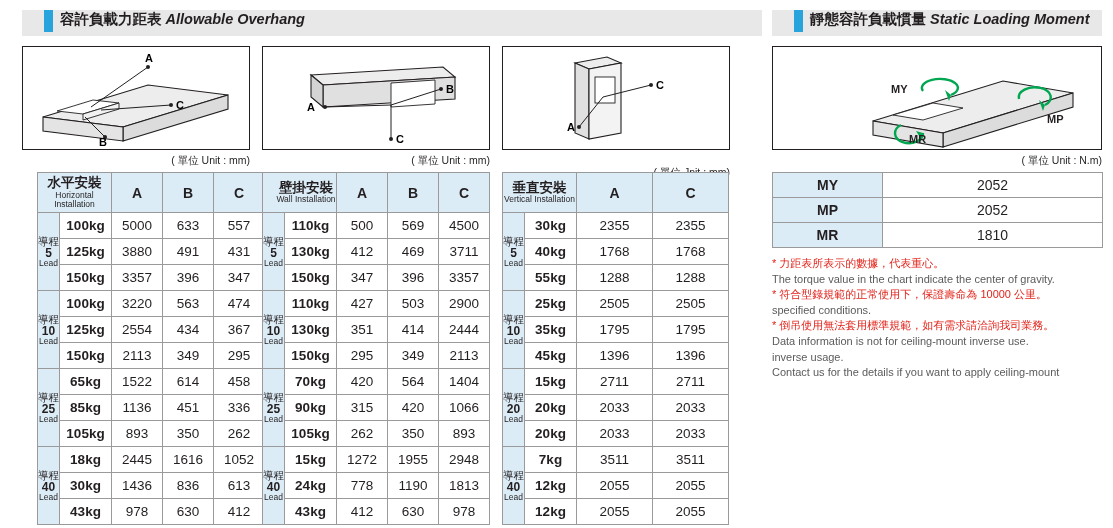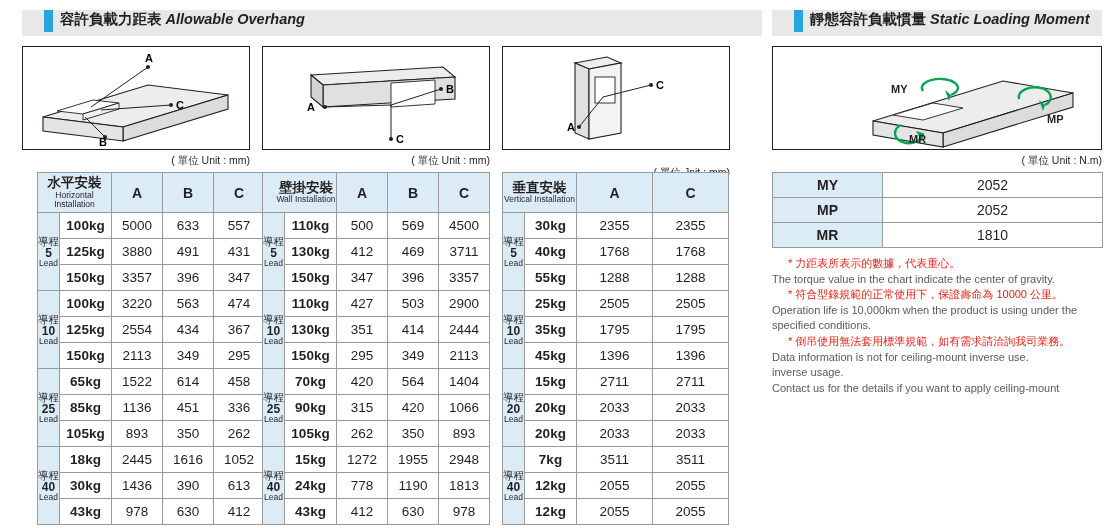--- a/index.html
+++ b/index.html
@@ -107,21 +107,21 @@
   }
   #tbl4 td { border:1px solid #9a9a9a; text-align:center; height:25px; }
   #tbl4 .k { width:110px; background:#dcecf7; font-weight:bold; font-size:14px; }
   #tbl4 .v { width:220px; font-size:14px; }
 
   
   .notes {
     position:absolute; left:772px; top:256px; width:335px;
     font-size:11px; line-height:1.42;
   }
-  .notes .red { color:#e2231a;margin-left:16px; }
+  .notes .red { color:#e2231a; }
   .notes .gray { color:#5b5b5b; }
 
   
   .dsvg { position:absolute; left:0; top:0; }
   .lbl { font-size:11px; font-weight:bold; font-family:"Liberation Sans", sans-serif; }
 </style>
 </head>
 <body>
 
 <div class="page">
@@ -309,21 +309,21 @@
         <span class="en">Lead</span>
       </td>
       <td class="kg c-kg">18kg</td>
       <td class="val c-v">2445</td>
       <td class="val c-v">1616</td>
       <td class="val c-v">1052</td>
     </tr>
     <tr>
       <td class="kg c-kg">30kg</td>
       <td class="val c-v">1436</td>
-      <td class="val c-v">390</td>
+      <td class="val c-v">836</td>
       <td class="val c-v">613</td>
     </tr>
     <tr>
       <td class="kg c-kg">43kg</td>
       <td class="val c-v">978</td>
       <td class="val c-v">630</td>
       <td class="val c-v">412</td>
     </tr>
   </tbody>
     </table>
@@ -549,21 +549,20 @@
       <td class="k">MR</td>
       <td class="v">1810</td>
     </tr>
   </tbody>
     </table>
 
   <div class="notes">
     <div class="red">* 力距表所表示的數據，代表重心。</div>
     <div class="gray">The torque value in the chart indicate the center of gravity.</div>
     <div class="red">* 符合型錄規範的正常使用下，保證壽命為 10000 公里。</div>
-    <div class="gray">Operation life is 10,000km when the product is using under the</div>
     <div class="gray">specified conditions.</div>
     <div class="red">* 倒吊使用無法套用標準規範，如有需求請洽詢我司業務。</div>
     <div class="gray">Data information is not for ceiling-mount inverse use.</div>
     <div class="gray">inverse usage.</div>
     <div class="gray">Contact us for the details if you want to apply ceiling-mount</div>
   </div>
 
 </div>
 
 </body></html>

